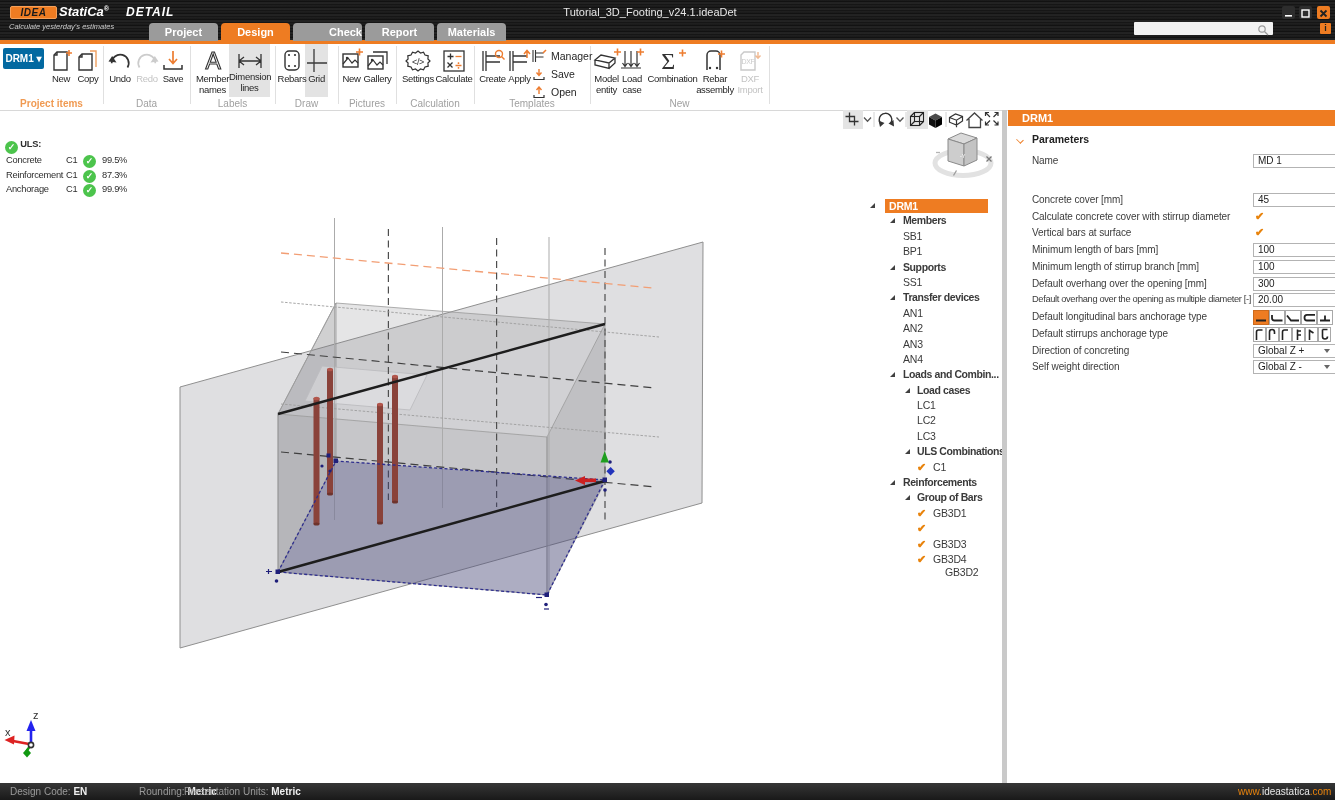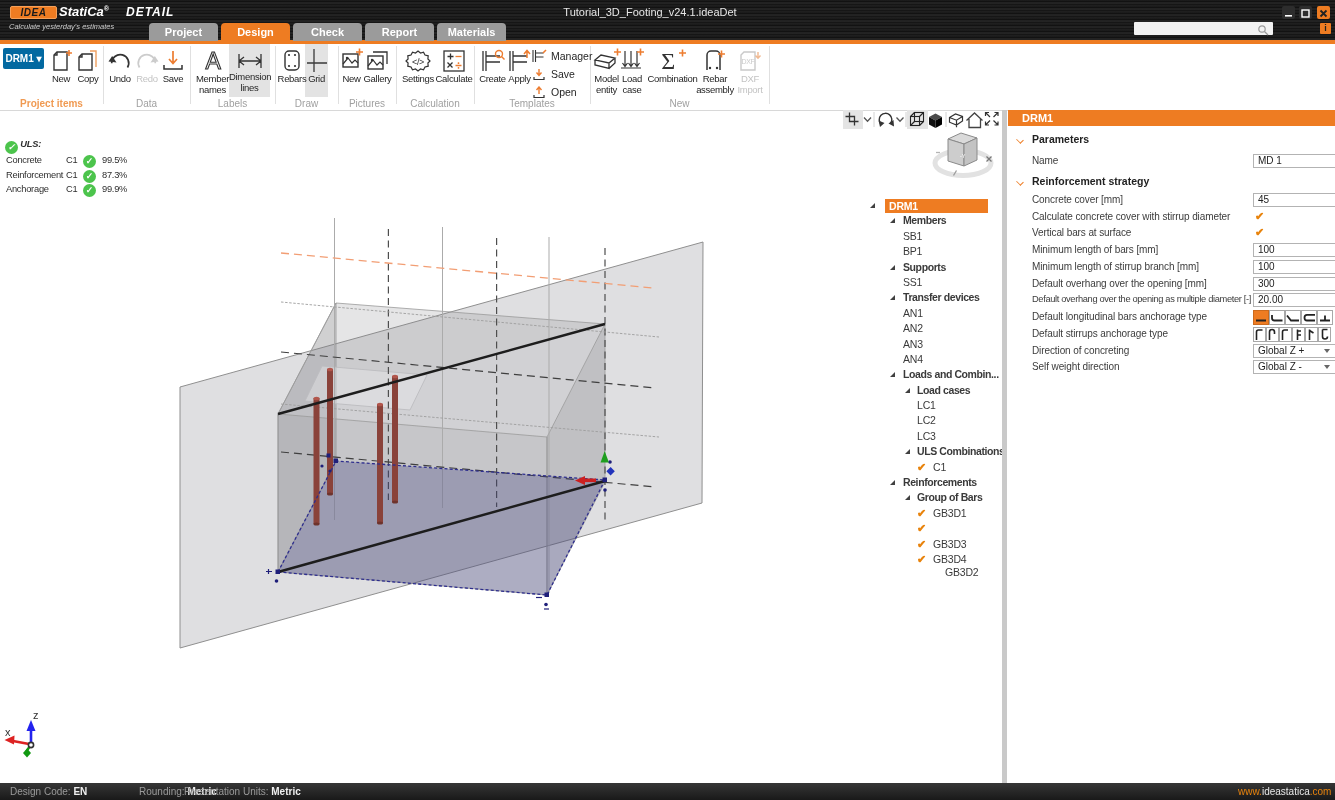--- a/index.html
+++ b/index.html
@@ -88,21 +88,21 @@
   <div class="winbtn" style="left:1299px;background:#2d2d2d;">
     <svg width="13" height="13">
         <rect x="3" y="3" width="7" height="7" fill="none" stroke="#fff" stroke-width="1.4"></rect>
       </svg></div>
   <div class="winbtn" style="left:1317px;background:#ee7c22;">
     <svg width="13" height="13">
         <path d="M3.5 3.5 L9.5 9.5 M9.5 3.5 L3.5 9.5" stroke="#222" stroke-width="1.8"></path>
       </svg></div>
   <div class="tab" style="left:149px;">Project</div>
   <div class="tab" style="left:221px;background:#ee7c22;">Design</div>
-  <div class="tab" style="left:293px;">Check</div>
+  <div class="tab" style="left:293px;text-align:right;">Check</div>
   <div class="tab" style="left:365px;">Report</div>
   <div class="tab" style="left:437px;">Materials</div>
   <div id="searchbox">
     <svg width="139" height="13">
         <circle cx="128" cy="6" r="3.2" fill="none" stroke="#9a9a9a" stroke-width="1.2"></circle>
     <line x1="130.5" y1="8.5" x2="134" y2="12" stroke="#9a9a9a" stroke-width="1.2"></line>
       </svg></div>
   <div class="winbtn" style="left:1320px;top:23px;width:11px;height:11px;background:#ee7c22;
     color:#222;font-weight:bold;font-size:9px;text-align:center;line-height:11px;border-radius:1px;">i</div>
 
@@ -534,21 +534,21 @@
         <span class="tchk" style="left:52px;">✔</span>
         <span style="left:68px;">GB3D3</span>
       </div>
     <div class="trow">
         <span class="tchk" style="left:52px;">✔</span>
         <span style="left:68px;">GB3D4</span>
       </div>
   </div>
 
   <div id="uls">
-    <div style="position:relative;height:16px;font-style:italic;"><span class="gcirc">✓</span> <b>ULS:</b></div>
+    <div style="position:relative;height:16px;"><span class="gcirc">✓</span> <b>ULS:</b></div>
     <div class="ulsrow">
         <span class="l1">Concrete</span>
         <span class="l2">C1</span>
         <span class="l3"><span class="gcirc">✓</span></span>
         <span class="l4">99.5%</span>
       </div>
     <div class="ulsrow">
         <span class="l1">Reinforcement</span>
         <span class="l2">C1</span>
         <span class="l3"><span class="gcirc">✓</span></span>
@@ -565,24 +565,20 @@
   <div id="scrollstrip"></div>
   <div id="rightpanel">
     <div id="rphead">DRM1</div>
     <div class="prow" style="top:23px;">
         <span class="pchev"></span>
         <span class="phead">Parameters</span>
       </div>
     <div class="prow" style="top:44px;">
         <span class="plabel">Name</span>
         <div class="pinput">MD 1</div>
-      </div>
-    <div class="prow" style="top:65px;">
-        <span class="pchev"></span>
-        <span class="phead">Reinforcement strategy</span>
       </div>
     <div class="prow" style="top:82.5px;">
         <span class="plabel">Concrete cover [mm]</span>
         <div class="pinput">45</div>
       </div>
     <div class="prow" style="top:99.5px;">
         <span class="plabel">Calculate concrete cover with stirrup diameter</span>
         <span class="pcheck">✔</span>
       </div>
     <div class="prow" style="top:116px;">

